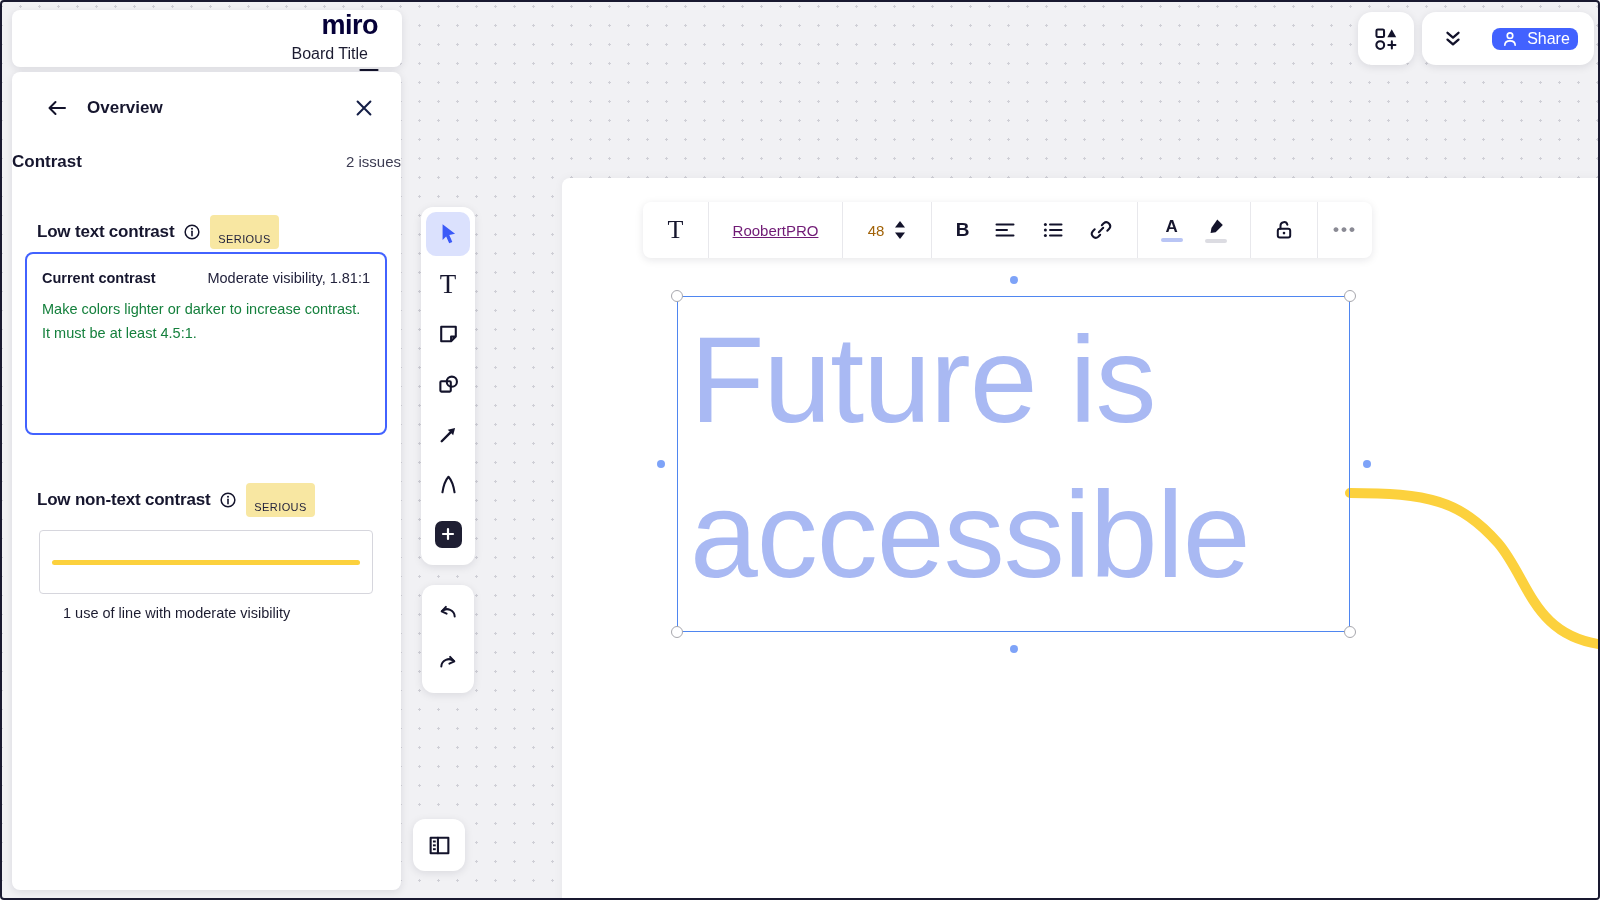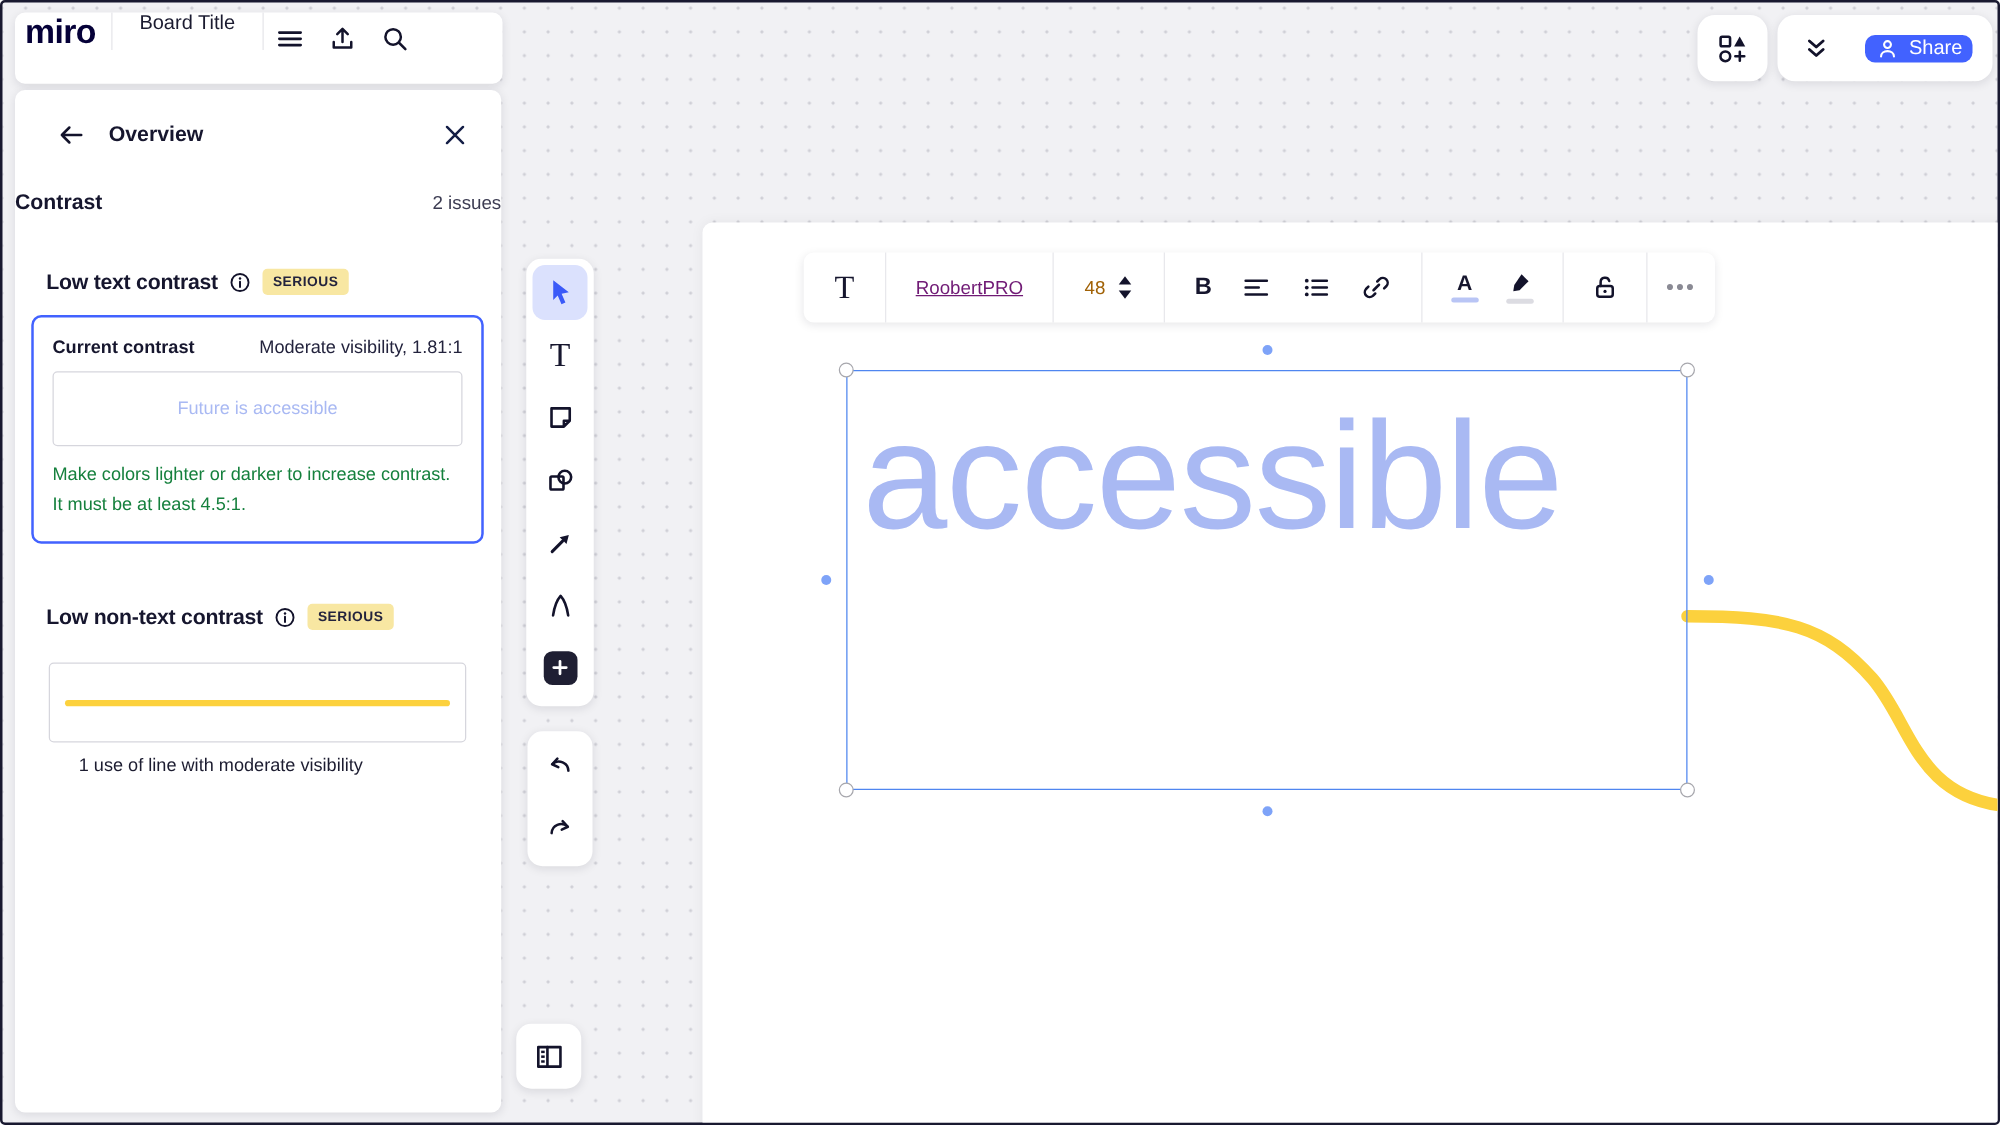--- a/index.html
+++ b/index.html
@@ -27,21 +27,21 @@
   .h-corner{ position:absolute; width:12px; height:12px; border-radius:50%;
     background:#fff; border:1.5px solid #a7a7ad; }
   .h-corner.tl{ left:-7px; top:-7px; } .h-corner.tr{ right:-7px; top:-7px; }
   .h-corner.bl{ left:-7px; bottom:-7px; } .h-corner.br{ right:-7px; bottom:-7px; }
   .h-dot{ position:absolute; width:8px; height:8px; border-radius:50%; background:#7ea3f8; }
   .h-dot.t{ left:calc(50% - 4px); top:-21px; } .h-dot.b{ left:calc(50% - 4px); bottom:-22px; }
   .h-dot.l{ top:calc(50% - 4px); left:-21px; } .h-dot.r{ top:calc(50% - 4px); right:-22px; }
 
   
   .hdr-left{ left:10px; top:8px; width:390px; height:57px; border-radius:8px;
-    display:flex; align-items:flex-start; padding:0 2px; }
+    display:flex; align-items:flex-end; padding:0 12px;flex-direction:column; }
   .logo{ font-size:27px; font-weight:700; color:var(--brand-navy,#050038); letter-spacing:-.5px; padding:0 12px 4px 6px; }
   .vdiv{ width:1px; height:30px; background:#e6e6ea; }
   .board-title{ font-size:16px; color:#1b1b30; padding:0 22px; }
   .hdr-iconbtn{ width:42px; height:42px; display:flex; align-items:center; justify-content:center;
     border-radius:6px; cursor:pointer; }
   .hdr-apps{ left:1356px; top:10px; width:56px; height:53px; border-radius:14px;
     display:flex; align-items:center; justify-content:center; }
   .hdr-right{ left:1420px; top:10px; width:172px; height:53px; border-radius:14px;
     display:flex; align-items:center; padding:0 10px; }
   .share-btn{ margin-left:18px; height:22px; width:86px; border-radius:8px;
@@ -56,22 +56,22 @@
   .back-btn{ left:30px; top:21px; }
   .close-btn{ left:337px; top:21px; }
   .panel-title{ position:absolute; left:75px; top:26px; font-size:17px; font-weight:700; color:#16162e; }
   .contrast-row{ position:absolute; left:0; top:80px; width:100%; display:flex;
     justify-content:space-between; align-items:baseline; gap:9px; }
   .contrast-heading{ font-size:17px; font-weight:700; color:#16162e; }
   .issues-count{ font-size:15px; color:#3c3c52; }
   .sec-row{ position:absolute; left:25px; display:flex; align-items:center; gap:8px; }
   .sec-row.s1{ top:143px; } .sec-row.s2{ top:411px; }
   .sec-title{ font-size:17px; font-weight:700; color:#16162e; letter-spacing:-.2px; }
-  .badge{ background:var(--badge-bg,#f8e7a2); color:#23233d; font-size:11px; font-weight:700;
-    letter-spacing:.4px; padding:5px 8px 4px; border-radius:4px; }
+  .badge{ background:var(--badge-bg,#f8e7a2); color:#23233d; font-size:11px; font-weight:400;
+    letter-spacing:.4px; padding:18px 8px 4px; border-radius:4px; }
   .issue-card{ position:absolute; left:13px; top:180px; width:362px; height:183px;
     border:2px solid var(--accent,#4262ff); border-radius:8px; cursor:pointer; }
   .issue-card .row1{ display:flex; justify-content:space-between; align-items:center; padding:16px 15px 0; }
   .lbl-b{ font-size:14.5px; font-weight:700; color:#16162e;text-align:center; }
   .lbl-r{ font-size:14.5px; color:#23233d; }
   .preview-box{ margin:11px 15px 0; height:60px; border:1px solid #d6d6dd; border-radius:4px;
     display:flex; align-items:center; justify-content:center; }
   .preview-text{ font-size:14.5px; color:var(--text-periwinkle,#a9b9f3); }
   .issue-desc{ margin:11px 15px 0; font-size:14.5px; line-height:24px; color:#15803d; }
   .preview-box2{ position:absolute; left:27px; top:458px; width:334px; height:64px;
@@ -120,20 +120,21 @@
 <div class="screen">
 
   <div class="canvas-frame"></div>
 
   <svg class="connector-svg" width="1600" height="900">
     <path d="M1348,491 C1425,491 1458,498 1496,541 C1527,577 1531,636 1604,643" fill="none" stroke-width="10" stroke-linecap="round"></path>
   </svg>
 
   <div class="selection">
     <div class="big-text">
+      <div>Future is</div>
       <div>accessible</div>
     </div>
     <div class="h-corner tl"></div>
     <div class="h-corner tr"></div>
     <div class="h-corner bl"></div>
     <div class="h-corner br"></div>
     <div class="h-dot t"></div>
     <div class="h-dot b"></div>
     <div class="h-dot l"></div>
     <div class="h-dot r"></div>
@@ -268,23 +269,20 @@
         <circle class="f" cx="12" cy="8.1" r="1.2"></circle>
       </svg>
       <span class="badge">SERIOUS</span>
     </div>
 
     <div class="issue-card">
       <div class="row1">
         <span class="lbl-b">Current contrast</span>
         <span class="lbl-r">Moderate visibility, 1.81:1</span>
       </div>
-      <div class="preview-box">
-        <span class="preview-text">Future is accessible</span>
-      </div>
       <div class="issue-desc">Make colors lighter or darker to increase contrast. It must be at least 4.5:1.</div>
     </div>
 
     <div class="sec-row s2">
       <span class="sec-title">Low non-text contrast</span>
       <svg class="ic" width="20" height="20" viewBox="0 0 24 24">
         <circle class="s" style="stroke-width:1.8" cx="12" cy="12" r="8.2"></circle>
         <path class="s" style="stroke-width:1.9" d="M12 11.2 V16.4"></path>
         <circle class="f" cx="12" cy="8.1" r="1.2"></circle>
       </svg>

